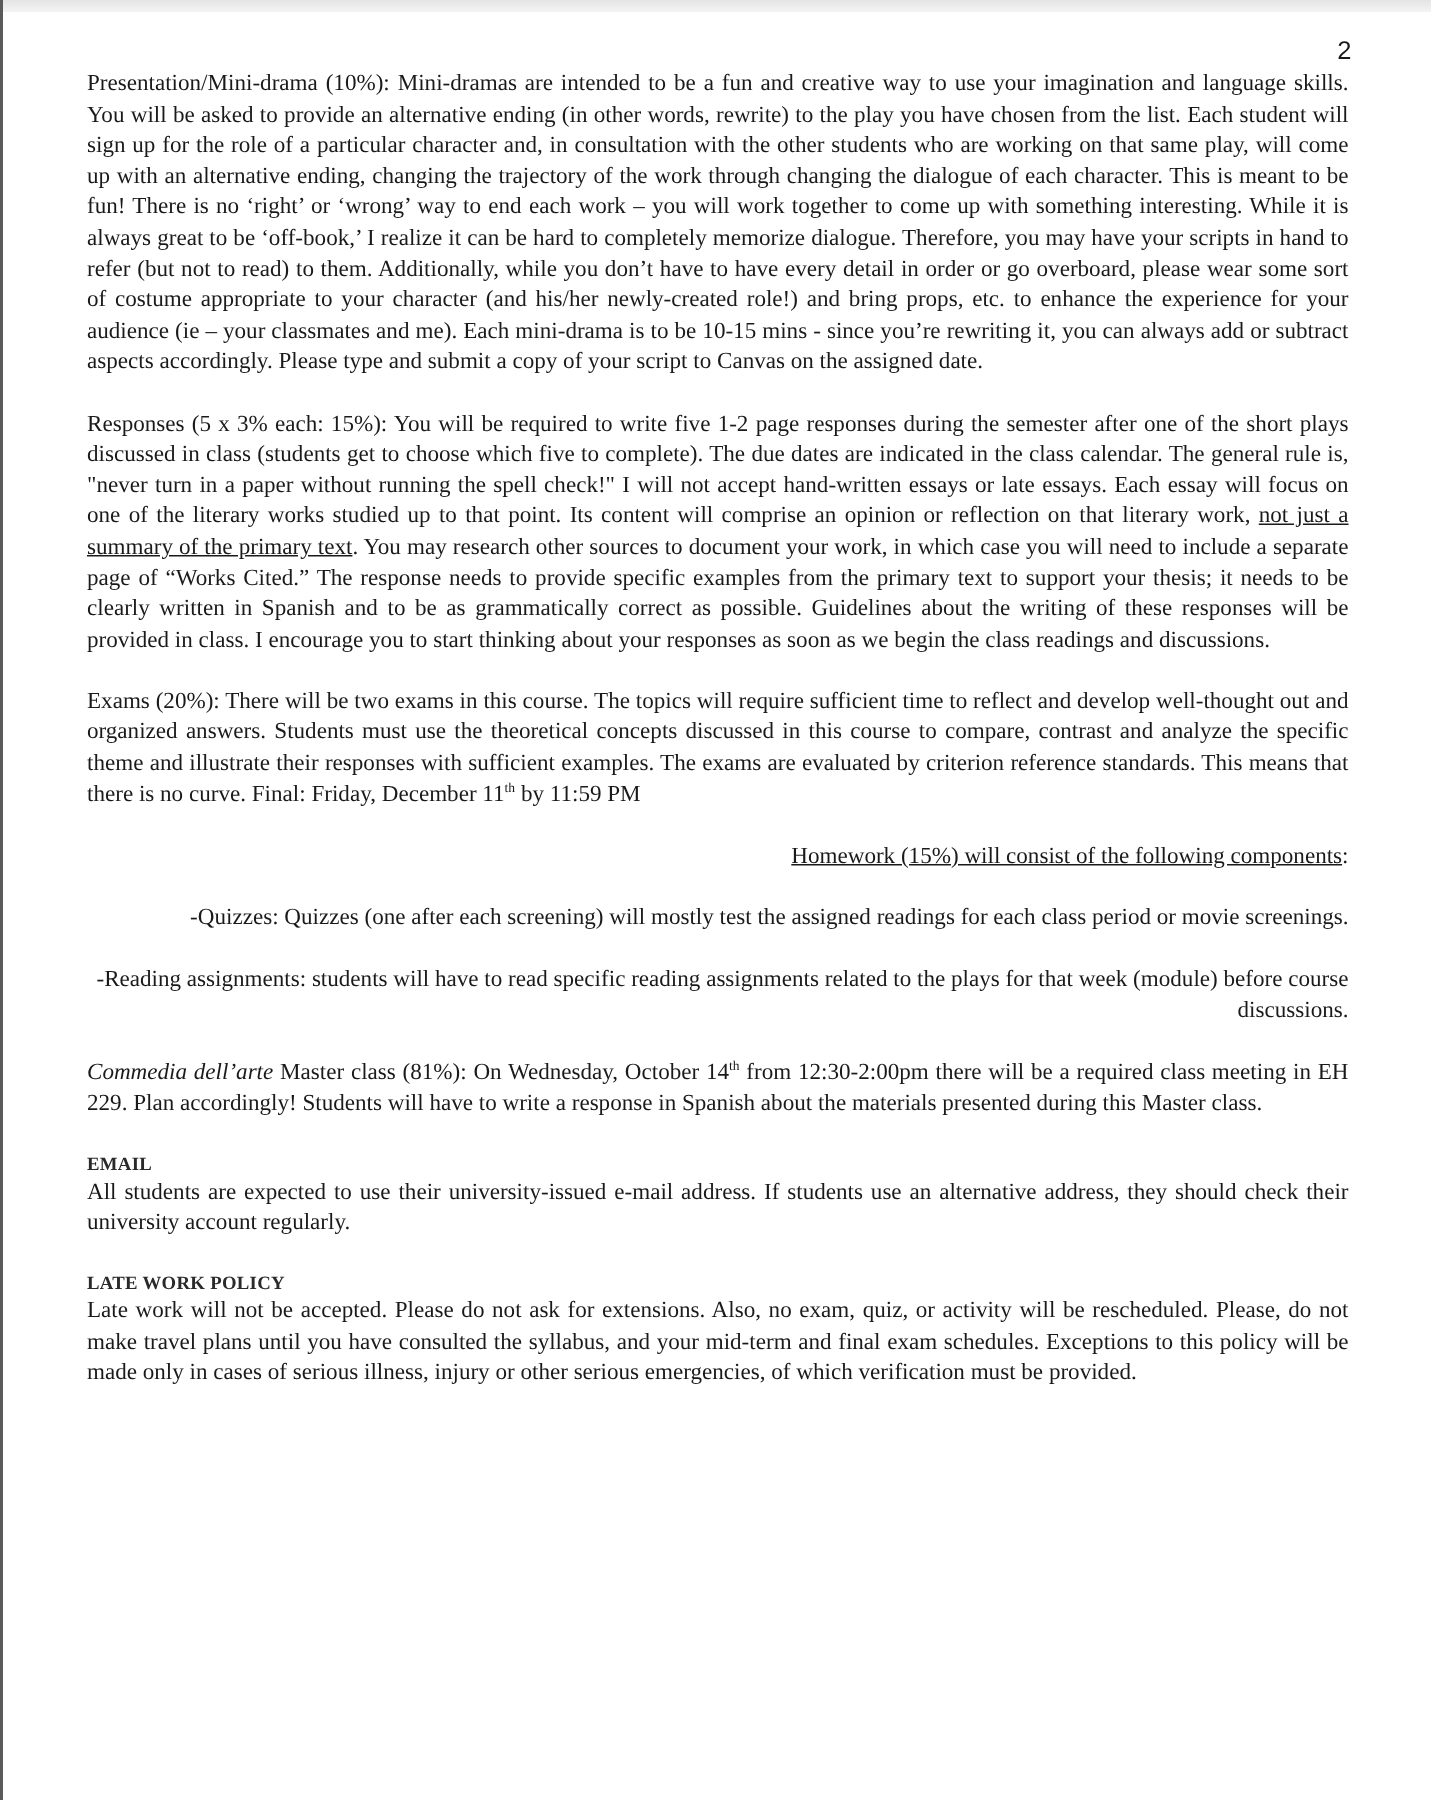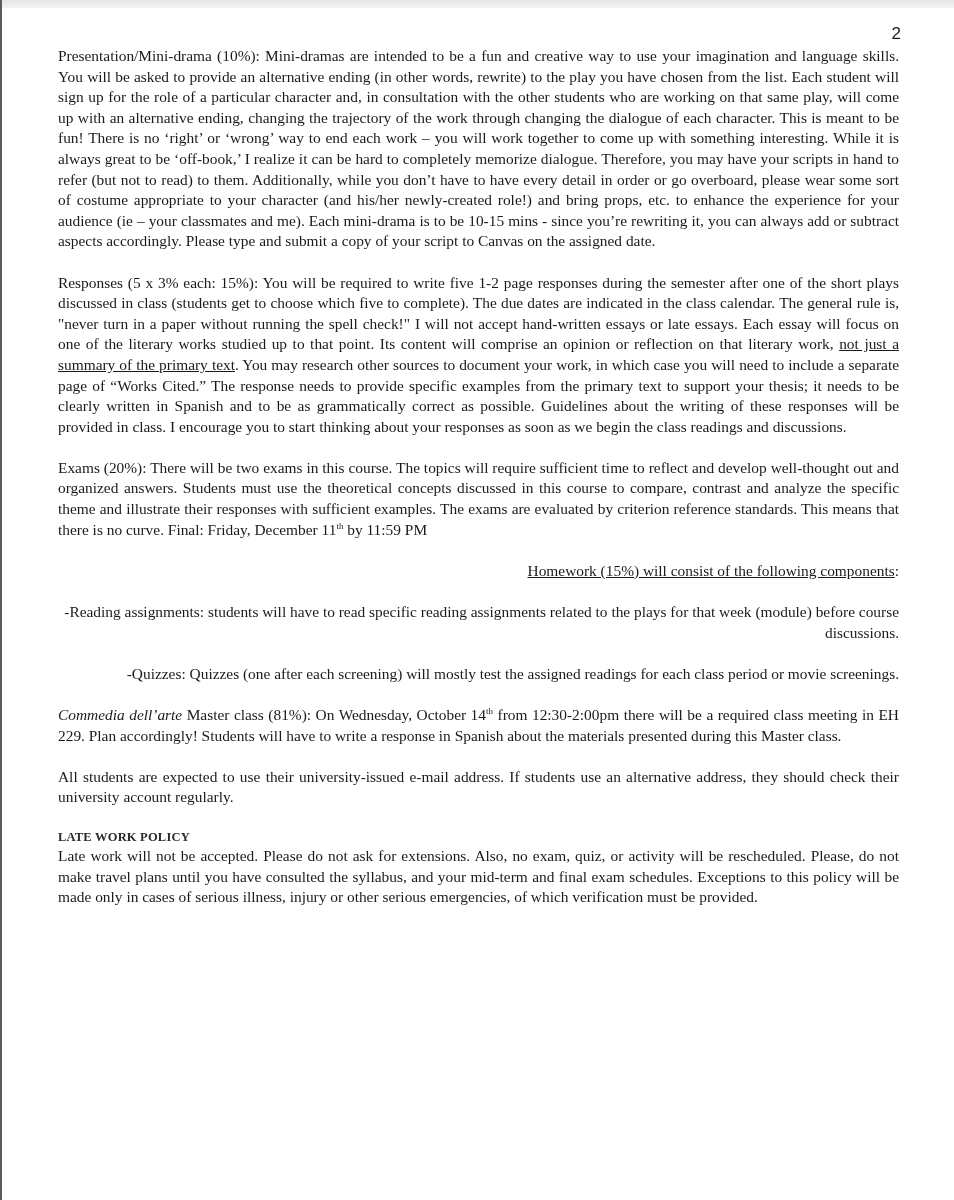--- a/index.html
+++ b/index.html
@@ -84,33 +84,34 @@
 
   <p>
     <b>Exams (20%):</b><span> There will be two exams in this course. The topics will require sufficient time to reflect and develop well-thought out and organized answers. Students must use the theoretical concepts discussed in this course to compare, contrast and analyze the specific theme and illustrate their responses with sufficient examples. The exams are evaluated by criterion reference standards. This means that there is no curve. </span><b><span>Final: Friday, December 11</span><sup>th</sup><span> by 11:59 PM</span></b>
   </p>
 
   <p class="left">
     <b class="u">Homework (15%) will consist of the following components</b><b>:</b>
   </p>
 
   <p class="left">
-    <span>-</span><b>Reading assignments:</b><span> students will have to read specific reading assignments related to the plays for that week (module) before course discussions.</span>
+    <span>-</span><b>Quizzes:</b><span> Quizzes (one after each screening) will mostly test the assigned readings for each class period or movie screenings.</span>
   </p>
 
   <p class="left">
-    <span>-</span><b>Quizzes:</b><span> Quizzes (one after each screening) will mostly test the assigned readings for each class period or movie screenings.</span>
+    <span>-</span><b>Reading assignments:</b><span> students will have to read specific reading assignments related to the plays for that week (module) before course discussions.</span>
   </p>
 
   <p>
     <b><i>Commedia dell’arte</i></b><b> Master class (81%):</b><span> On Wednesday, October 14</span><sup>th</sup><span> from 12:30-2:00pm there will be a required class meeting in EH 229. Plan accordingly! Students will have to write a response in Spanish about the materials presented during this Master class.</span>
   </p>
 
 
   <div class="policy-block">
+    <div class="smallcaps-heading">EMAIL</div>
     <p style="margin-bottom:0">All students are expected to use their university-issued e-mail address. If students use an alternative address, they should check their university account regularly.</p>
   </div>
 
   <div class="policy-block" style="margin-top:12px">
     <div class="smallcaps-heading">LATE WORK POLICY</div>
     <p style="margin-bottom:0">Late work will not be accepted. Please do not ask for extensions. Also, no exam, quiz, or activity will be rescheduled. Please, do not make travel plans until you have consulted the syllabus, and your mid-term and final exam schedules. Exceptions to this policy will be made only in cases of serious illness, injury or other serious emergencies, of which verification must be provided.</p>
   </div>
 
 </div>
 

